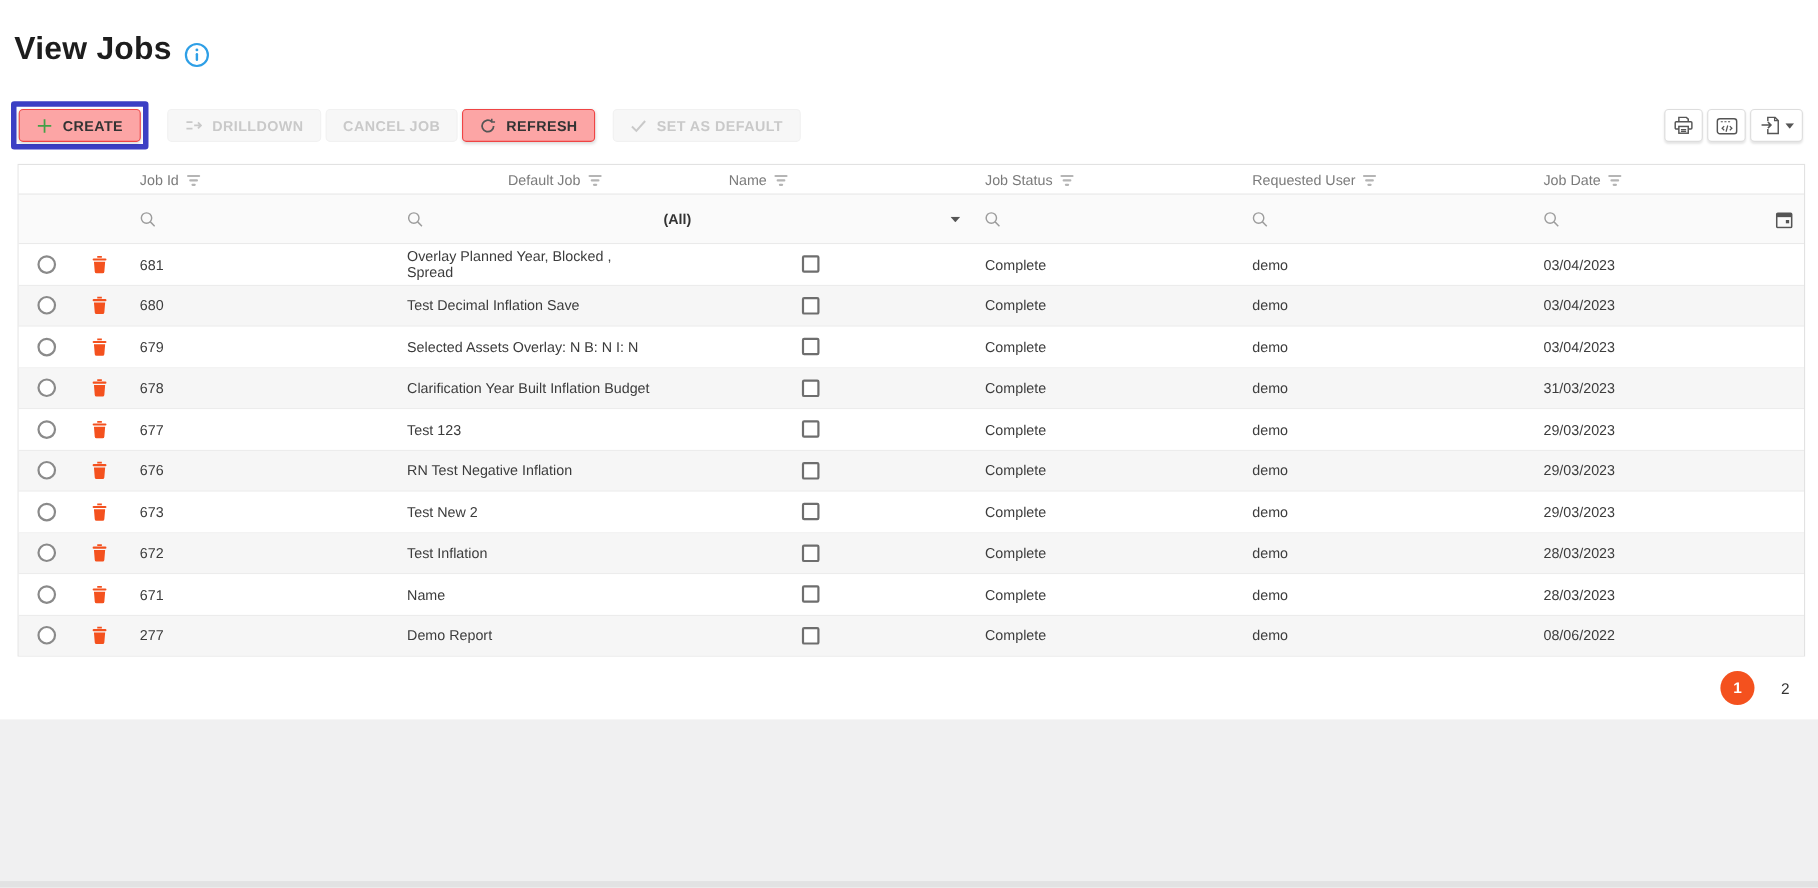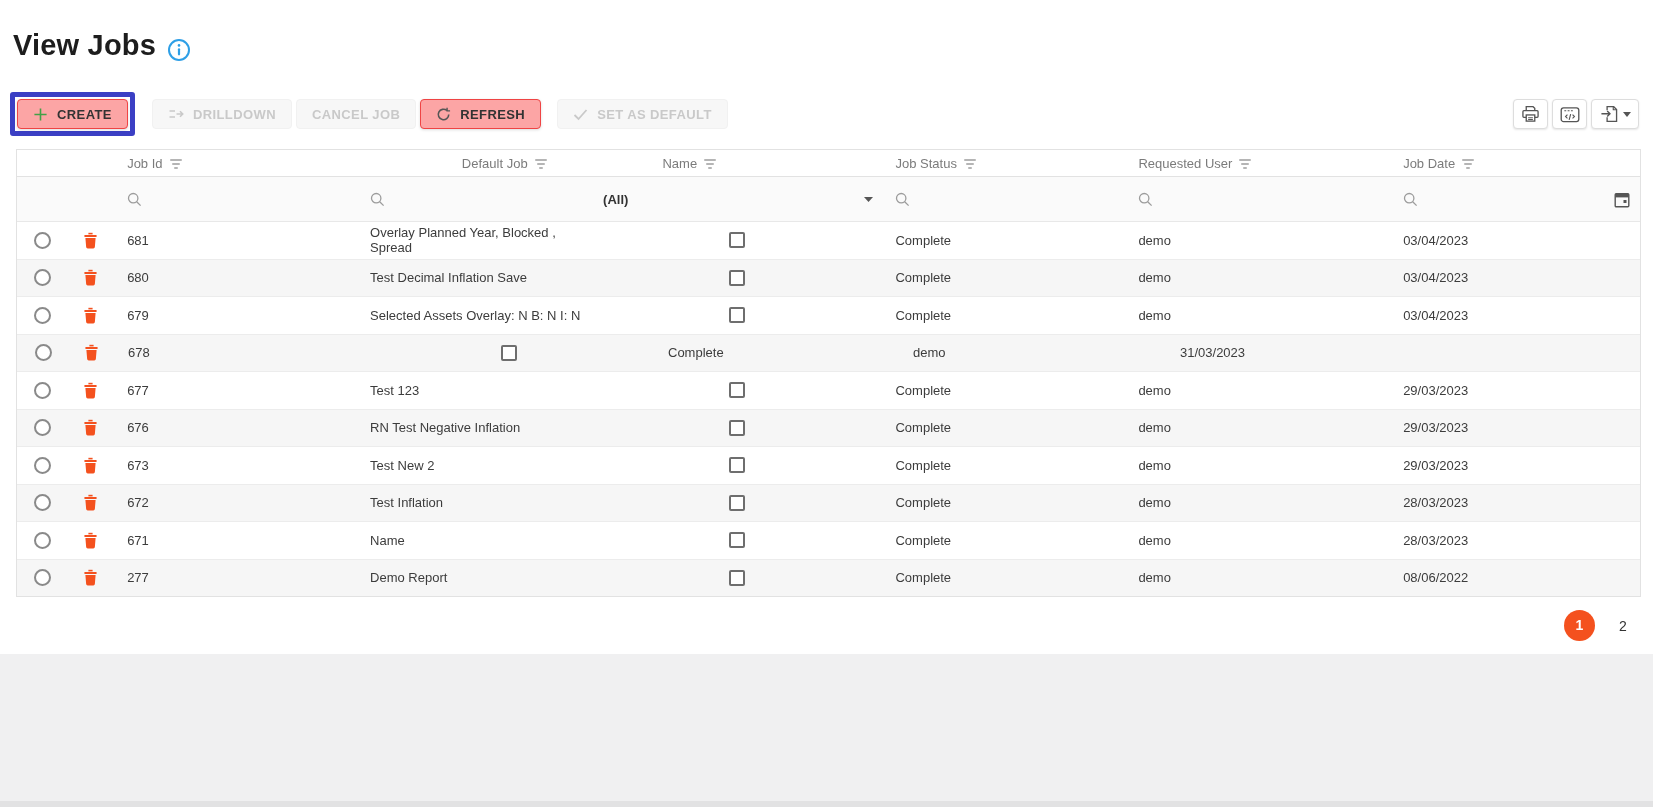--- a/index.html
+++ b/index.html
@@ -402,20 +402,21 @@
     <div class="cell c-del">
       <span class="trash">
         <svg width="15" height="17" viewBox="0 0 15 17" fill="var(--orange)">
           <rect x="1.2" y="2.9" width="12.6" height="2" rx="1"></rect>
           <path d="M5.4 0.8h4.2v1.6H5.4z"></path>
           <path d="M2.4 6h10.2l-0.75 9a1.6 1.6 0 0 1-1.6 1.45H4.75A1.6 1.6 0 0 1 3.15 15z"></path>
         </svg>
       </span>
     </div>
     <div class="cell c-id">678</div>
+    <div class="cell c-name">Clarification Year Built Inflation Budget</div>
     <div class="cell c-def center">
       <span class="checkbox"></span>
     </div>
     <div class="cell c-status">Complete</div>
     <div class="cell c-user">demo</div>
     <div class="cell c-date">31/03/2023</div>
   </div>
 
   <div class="dg-row">
     <div class="cell c-sel">

